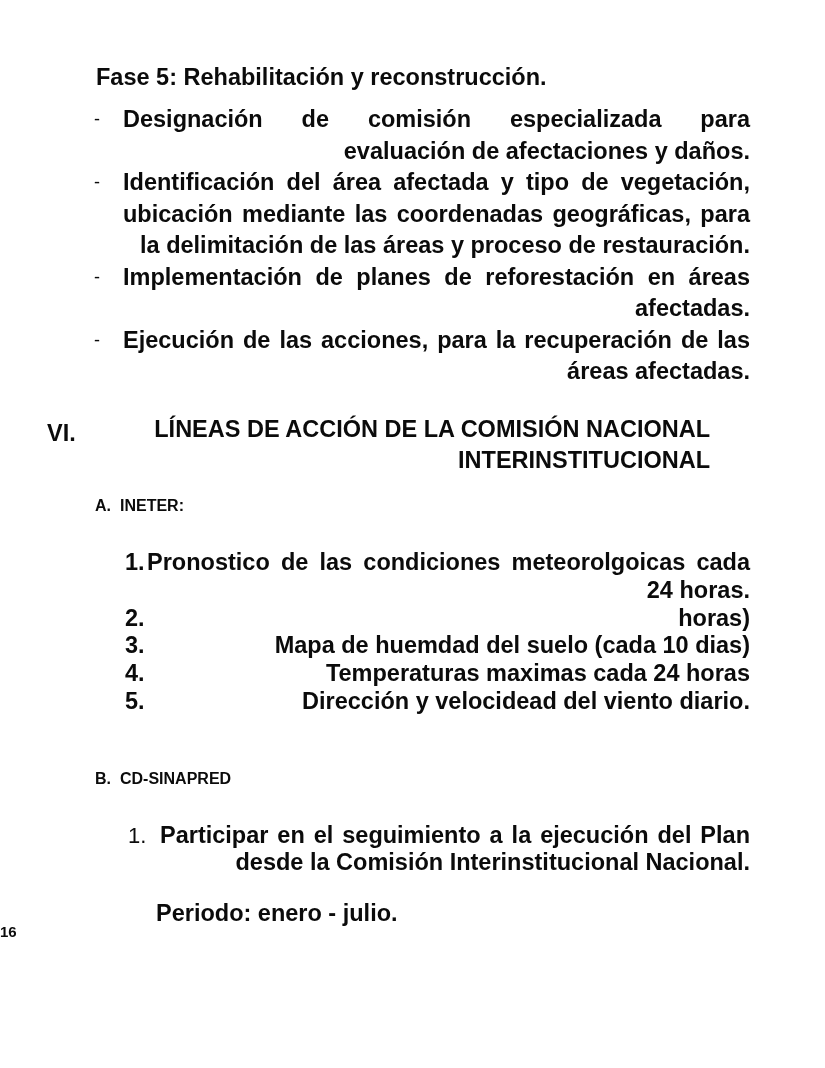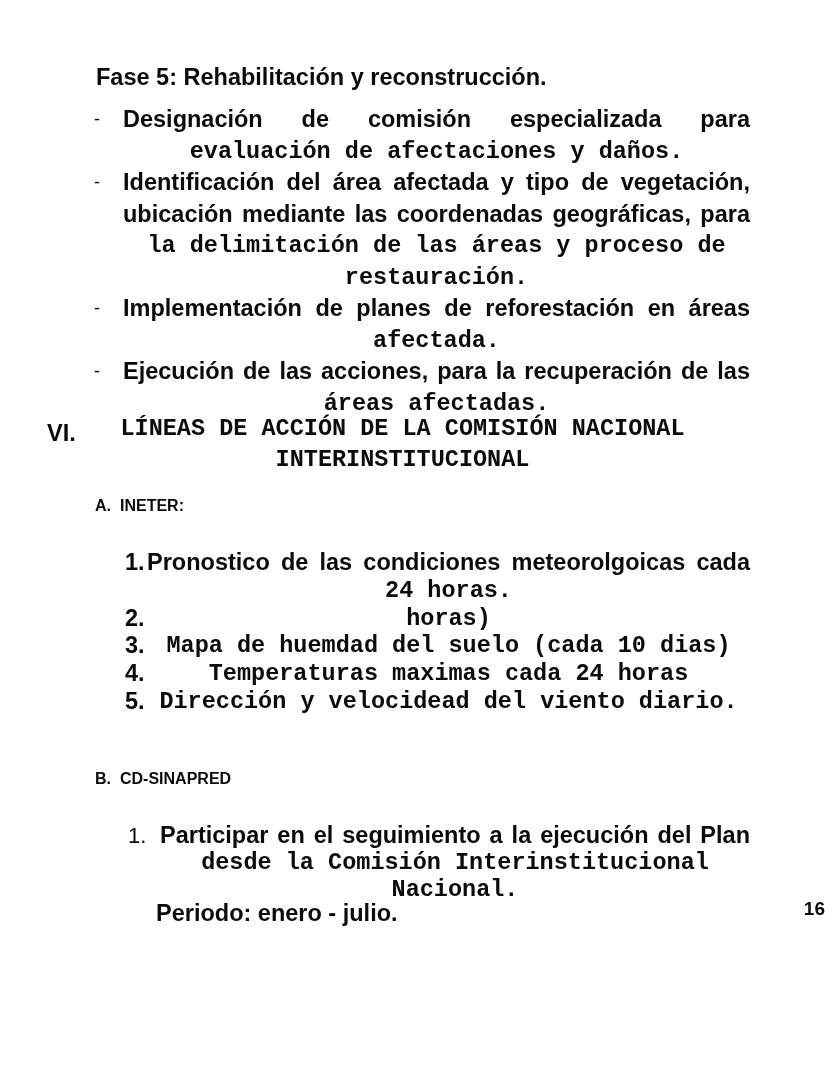--- a/index.html
+++ b/index.html
@@ -22,21 +22,21 @@
   .dash-list {
     position:absolute; left:94px; top:104px; width:656px;
     font-size:23.5px; line-height:31.5px;
   }
   .dash-item { position:relative; padding-left:29px; }
   .dash-marker {
     position:absolute; left:0; top:0;
     font-weight:400; font-size:18px; line-height:31.5px;
   }
   .j { text-align:justify; text-align-last:justify; }
-  .l { text-align:center;font-family:Liberation Mono, monospace; }
+  .l { text-align:right; }
   
   .section-vi {
     position:absolute; left:95px; top:414px; width:615px;
     font-size:23.5px; line-height:30.5px;
   }
   .section-number { position:absolute; left:-48px; top:4px; }
   
   .sub-heading { position:absolute; font-size:16px; line-height:28px; white-space:nowrap; }
   #sub-a { left:95px; top:492px; }
   #sub-b { left:95px; top:765px; }
@@ -54,22 +54,22 @@
   }
   .num-item-b { position:relative; padding-left:32px; }
   .num-b { position:absolute; left:0; top:0; font-weight:400; font-size:22px; line-height:27px; }
   
   .periodo {
     position:absolute; left:156px; top:899px;
     font-size:23.5px; line-height:28px; white-space:nowrap;
   }
   
   .page-number {
-    position:absolute; left:0; top:897px; width:100%;
-    text-align:right; font-size:19px; line-height:24px;
+    position:absolute; left:0; top:920px; width:100%;
+    text-align:left; font-size:15px; line-height:24px;
   }
 </style>
 </head>
 <body>
 
 <div class="page">
 
   <div class="fase-heading">Fase 5: Rehabilitación y reconstrucción.</div>
 
   <div class="dash-list">
@@ -80,21 +80,21 @@
     </div>
     <div class="dash-item">
       <span class="dash-marker">-</span>
       <div class="j">Identificación del área afectada y tipo de vegetación,</div>
       <div class="j">ubicación mediante las coordenadas geográficas, para</div>
       <div class="l">la delimitación de las áreas y proceso de restauración.</div>
     </div>
     <div class="dash-item">
       <span class="dash-marker">-</span>
       <div class="j">Implementación de planes de reforestación en áreas</div>
-      <div class="l">afectada.</div>
+      <div class="l">afectadas.</div>
     </div>
     <div class="dash-item">
       <span class="dash-marker">-</span>
       <div class="j">Ejecución de las acciones, para la recuperación de las</div>
       <div class="l">áreas afectadas.</div>
     </div>
   </div>
 
   <div class="section-vi">
     <span class="section-number">VI.</span>

